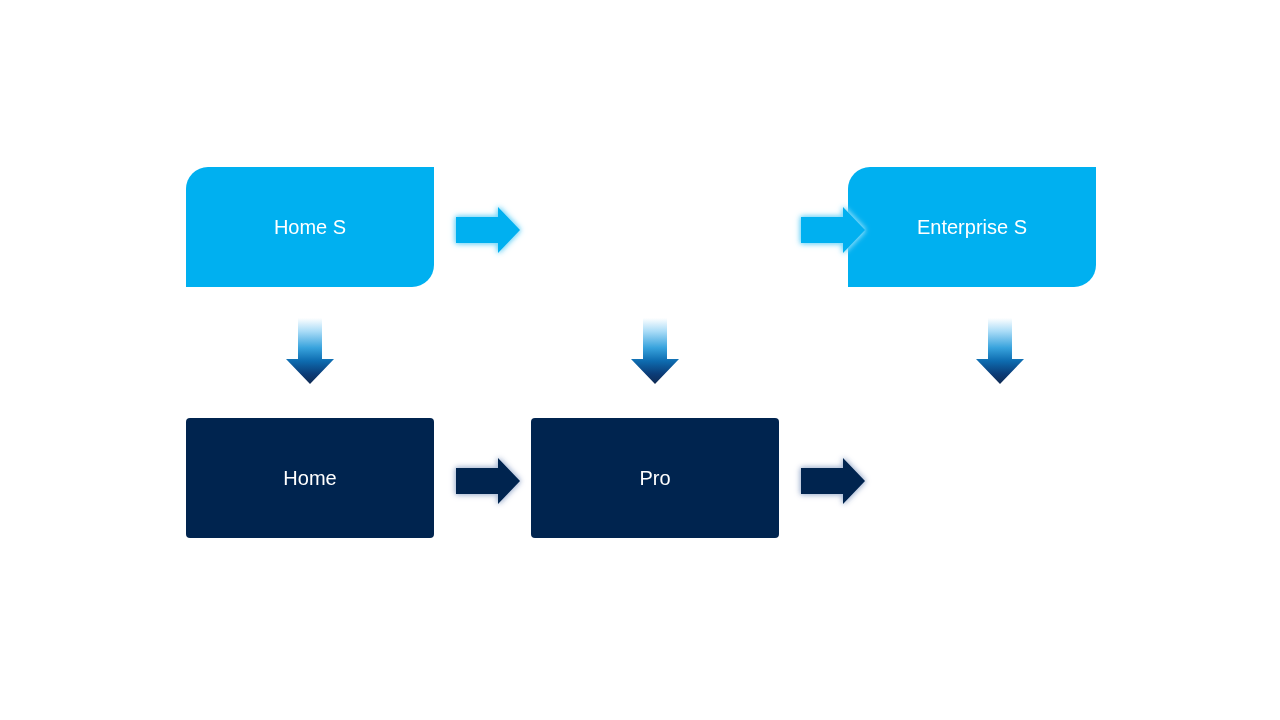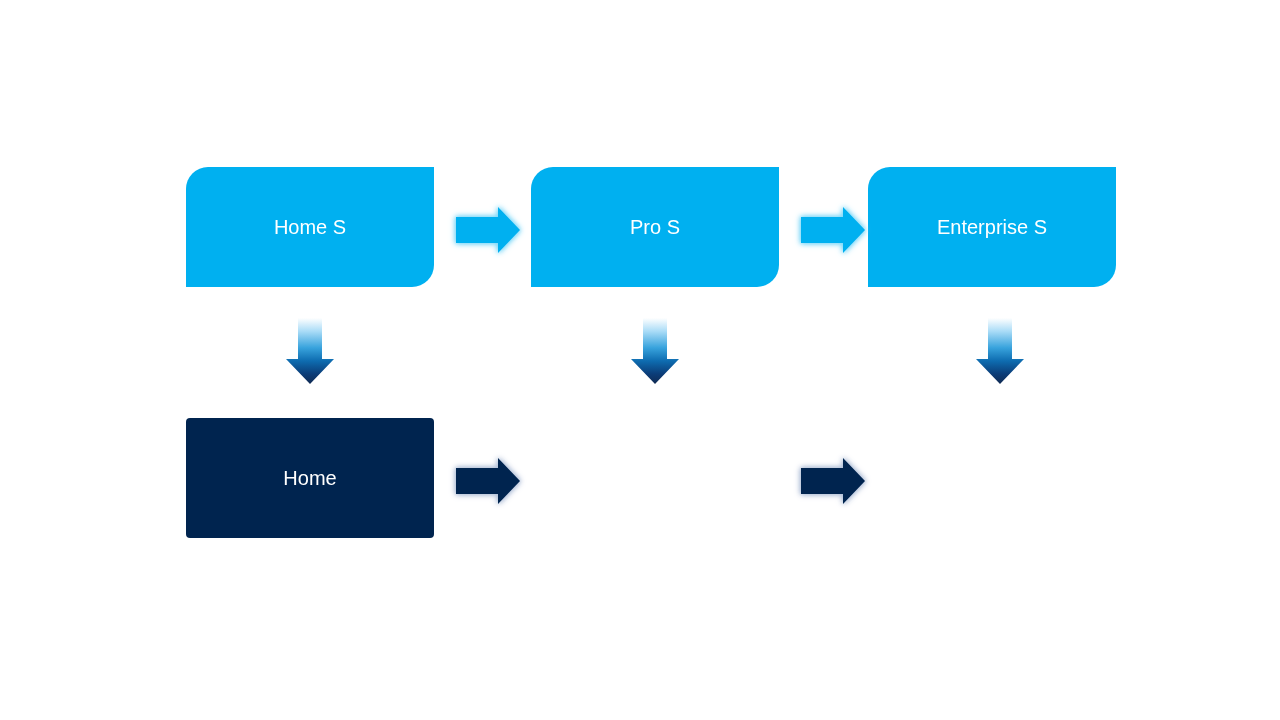--- a/index.html
+++ b/index.html
@@ -34,21 +34,21 @@
     background: var(--cyan, #00b0f0);
     border-radius: 22px 0 22px 0;
   }
   .box.tier-bottom {
     background: var(--navy, #00244f);
     border-radius: 4px;
   }
   
   .col-1 { left: 140px; }
   .col-2 { left: 485px; }
-  .col-3 { left: 822px; }
+  .col-3 { left: 802px; }
   .row-top { top: 167px; }
   .row-bottom { top: 418px; }
 
   .h-arrow {
     position: absolute;
     width: 64px;
     height: 46px;
   }
   .h-arrow.row-top-arrow { top: 207px; }
   .h-arrow.row-bottom-arrow { top: 458px; }
@@ -98,23 +98,20 @@
         <stop offset="65%" stop-color="#0e6cb0"></stop>
         <stop offset="85%" stop-color="#0b3c77"></stop>
         <stop offset="100%" stop-color="#112a52"></stop>
       </linearGradient>
     </defs>
   </svg>
 
   <div class="box tier-top col-1 row-top">
     <span class="label">Home S</span>
   </div>
-  <div class="box tier-top col-2 row-top">
-    <span class="label">Pro S</span>
-  </div>
   <div class="box tier-top col-3 row-top">
     <span class="label">Enterprise S</span>
   </div>
 
   <svg class="h-arrow cyan row-top-arrow gap-1" viewBox="0 0 64 46">
     <polygon points="0,10 42,10 42,0 64,23 42,46 42,36 0,36"></polygon>
   </svg>
   <svg class="h-arrow cyan row-top-arrow gap-2" viewBox="0 0 64 46">
     <polygon points="0,10 42,10 42,0 64,23 42,46 42,36 0,36"></polygon>
   </svg>
@@ -125,20 +122,23 @@
   <svg class="d-arrow col-2-arrow" viewBox="0 0 48 66">
     <polygon points="12,0 36,0 36,41 48,41 24,66 0,41 12,41"></polygon>
   </svg>
   <svg class="d-arrow col-3-arrow" viewBox="0 0 48 66">
     <polygon points="12,0 36,0 36,41 48,41 24,66 0,41 12,41"></polygon>
   </svg>
 
   <div class="box tier-bottom col-1 row-bottom">
     <span class="label">Home</span>
   </div>
+  <div class="box tier-bottom col-2 row-bottom">
+    <span class="label">Pro</span>
+  </div>
 
   <svg class="h-arrow navy row-bottom-arrow gap-1" viewBox="0 0 64 46">
     <polygon points="0,10 42,10 42,0 64,23 42,46 42,36 0,36"></polygon>
   </svg>
   <svg class="h-arrow navy row-bottom-arrow gap-2" viewBox="0 0 64 46">
     <polygon points="0,10 42,10 42,0 64,23 42,46 42,36 0,36"></polygon>
   </svg>
 
 </div>
 

